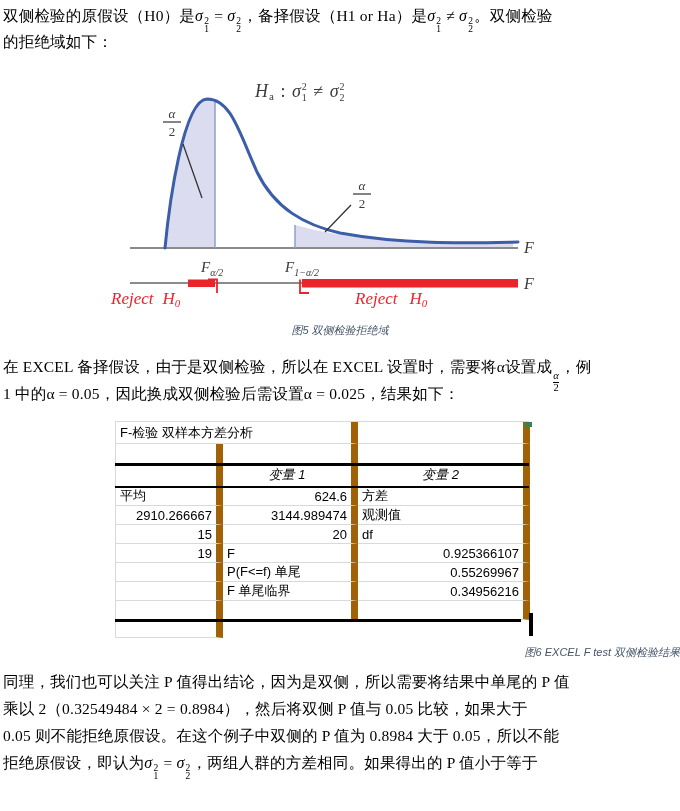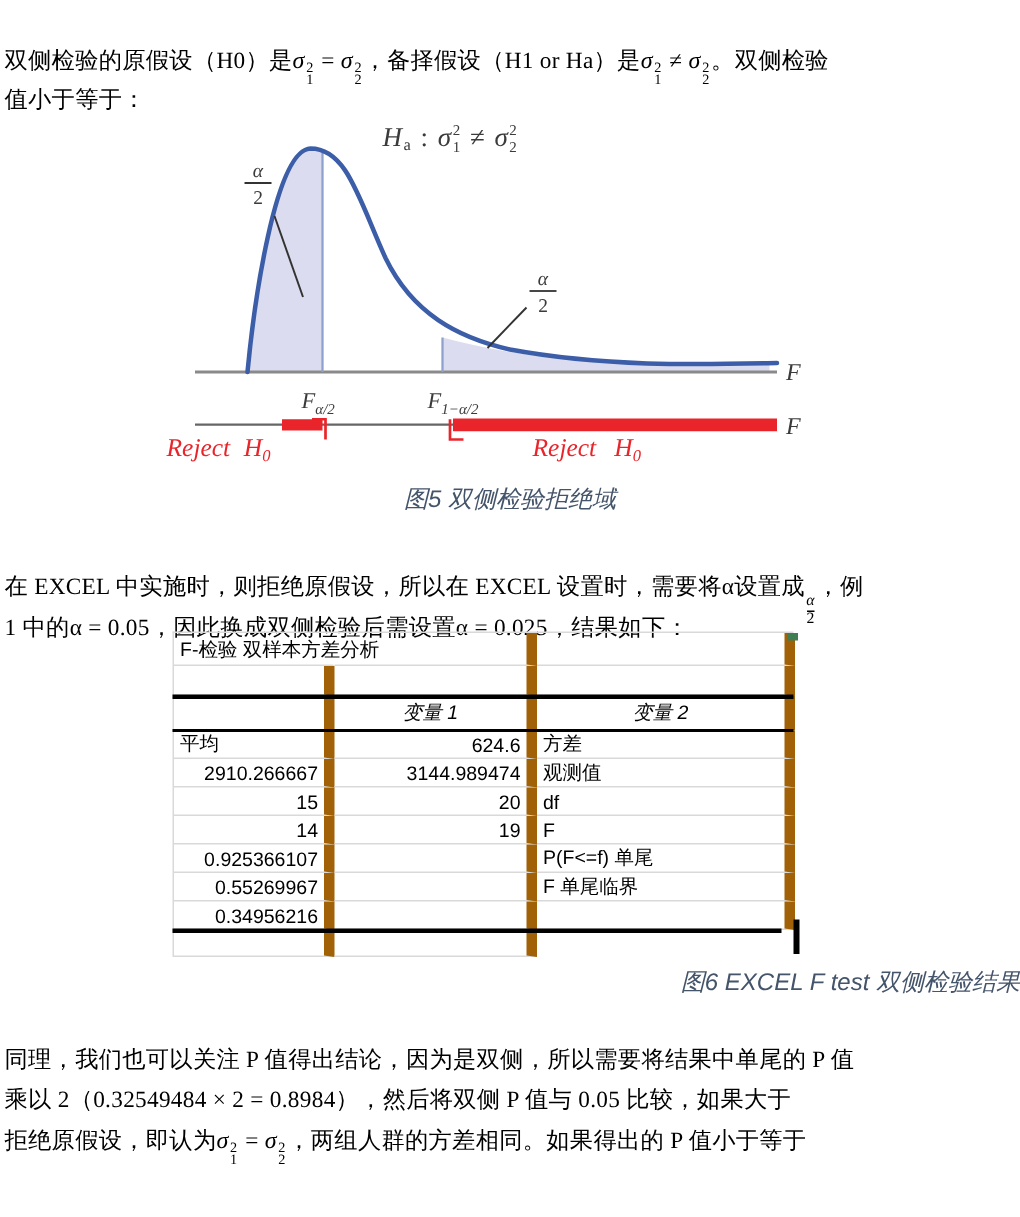--- a/index.html
+++ b/index.html
@@ -1,33 +1,33 @@
 <!DOCTYPE html>
 <html><head>
 <meta charset="utf-8">
 <style>
   html,body{margin:0;padding:0;}
   body{width:680px;height:811px;background:#ffffff;overflow:hidden;position:relative;
        font-family:"Liberation Serif","DejaVu Serif",serif;color:#000;}
   .abs{position:absolute;}
-  .para{left:3px;right:2px;margin-top:25px;}
+  .para{left:3px;right:2px;}
   .pline{height:27px;line-height:27px;font-size:15.5px;white-space:nowrap;letter-spacing:0.2px;}
   .p1 .pline{height:26px;line-height:26px;}
   .it{font-style:italic;font-family:"Liberation Serif","DejaVu Serif",serif;}
   
   .ss{display:inline-flex;flex-direction:column;font-size:9.5px;line-height:8px;
       vertical-align:-3px;margin:0 1px;font-family:"Liberation Serif",serif;}
   .ss span{display:block;}
   .sigma{font-style:italic;font-size:16px;}
   
   .frac{display:inline-flex;flex-direction:column;align-items:center;font-size:10.5px;
         line-height:10px;vertical-align:-7px;margin:0 1px;}
   .frac .fbar{width:100%;border-top:1px solid #000;height:0;margin:1px 0 0 0;}
   .caption{width:680px;text-align:center;font-family:"Liberation Sans","DejaVu Sans",sans-serif;
-           font-style:italic;font-size:16px;color:#44546A;}
+           font-style:italic;font-size:11px;color:#44546A;}
   
   .math{font-family:"Liberation Serif","DejaVu Serif",serif;fill:#3b3b3b;}
   .reject{font-family:"Liberation Serif","DejaVu Serif",serif;fill:#E9252B;font-style:italic;}
   
   .xl{left:115px;top:421px;width:414px;font-family:"Liberation Sans","DejaVu Sans",sans-serif;
       font-size:13px;color:#000;}
   .xlgrid{display:grid;grid-template-columns:107px 135px 172px;
           grid-template-rows:22px 20px 23px 19px 19px 19px 19px 19px 19px 19px 18px;
           border-left:1px solid #D9D9D9;border-top:1px solid #D9D9D9;}
   .cell{border-right:7px solid #a16207;border-bottom:1px solid #D9D9D9;
@@ -50,21 +50,21 @@
       </span><span> = </span><span class="sigma">σ</span><span class="ss">
         <span>2</span>
         <span>2</span>
       </span><span>，备择假设（H1 or Ha）是</span><span class="sigma">σ</span><span class="ss">
         <span>2</span>
         <span>1</span>
       </span><span> ≠ </span><span class="sigma">σ</span><span class="ss">
         <span>2</span>
         <span>2</span>
       </span><span>。双侧检验</span></div>
-  <div class="pline">值小于等于：</div>
+  <div class="pline">的拒绝域如下：</div>
 </div>
 
 <div class="abs" style="left:105px;top:74px;width:450px;height:246px;">
 <svg width="450" height="246" viewBox="0 0 450 246">
 
   <text class="math" x="150" y="23" font-size="18" letter-spacing="1"><tspan class="it" font-style="italic">H</tspan><tspan font-size="11" dy="3">a</tspan><tspan dy="-3"> : </tspan><tspan font-style="italic">σ</tspan><tspan font-size="10" dy="-7">2</tspan><tspan font-size="10" dx="-6" dy="11">1</tspan><tspan dy="-4"> ≠ </tspan><tspan font-style="italic">σ</tspan><tspan font-size="10" dy="-7">2</tspan><tspan font-size="10" dx="-6" dy="11">2</tspan></text>
 
   <path d="M60,174 C64,132 78,26 102,25 C105,25 108,26 110,28 L110,174 Z" fill="#DBDCEF"></path>
   <path d="M190,151 C215,158 245,163 280,166 C330,169.5 375,168.8 408,168.5 L408,174 L190,174 Z" fill="#DBDCEF"></path>
 
@@ -97,21 +97,21 @@
   <text class="math it" x="419" y="215" font-size="16" font-style="italic">F</text>
 
   <text class="reject" x="6" y="230" font-size="17"><tspan>Reject</tspan><tspan dx="9">H</tspan><tspan font-size="11" dy="3">0</tspan></text>
   <text class="reject" x="250" y="230" font-size="17"><tspan>Reject</tspan><tspan dx="12">H</tspan><tspan font-size="11" dy="3">0</tspan></text>
 </svg>
 </div>
 
 <div class="abs caption" style="top:323px;">图5 双侧检验拒绝域</div>
 
 <div class="abs para" style="top:353px;">
-  <div class="pline"><span>在 EXCEL 中实施时，则拒绝原假设，所以在 EXCEL 设置时，需要将α设置成</span><span class="frac">
+  <div class="pline"><span>在 EXCEL 备择假设，由于是双侧检验，所以在 EXCEL 设置时，需要将α设置成</span><span class="frac">
         <span class="it">α</span>
         <span class="fbar"></span>
         <span>2</span>
       </span><span>，例</span></div>
   <div class="pline">1 中的α = 0.05，因此换成双侧检验后需设置α = 0.025，结果如下：</div>
 </div>
 
 <div class="abs xl">
   <div class="xlgrid">
     <div class="cell lab noline">F-检验 双样本方差分析</div>
@@ -131,21 +131,20 @@
 
     <div class="cell lab">方差</div>
     <div class="cell num">2910.266667</div>
     <div class="cell num">3144.989474</div>
 
     <div class="cell lab">观测值</div>
     <div class="cell num">15</div>
     <div class="cell num">20</div>
 
     <div class="cell lab">df</div>
-    <div class="cell num">14</div>
     <div class="cell num">19</div>
 
     <div class="cell lab">F</div>
     <div class="cell num">0.925366107</div>
     <div class="cell num"></div>
 
     <div class="cell lab">P(F&lt;=f) 单尾</div>
     <div class="cell num">0.55269967</div>
     <div class="cell num"></div>
 
@@ -162,20 +161,21 @@
   <div class="blackline" style="top:198px;width:406px;"></div>
   <div class="greenmark" style="left:410px;top:1px;"></div>
   <div class="textcursor" style="left:414px;top:192px;"></div>
 </div>
 
 <div class="abs caption" style="top:645px;text-align:right;">图6 EXCEL F test 双侧检验结果</div>
 
 <div class="abs para" style="top:668px;">
   <div class="pline" style="height:27px;line-height:27px;">同理，我们也可以关注 P 值得出结论，因为是双侧，所以需要将结果中单尾的 P 值</div>
   <div class="pline" style="height:27px;line-height:27px;">乘以 2（0.32549484 × 2 = 0.8984），然后将双侧 P 值与 0.05 比较，如果大于</div>
+  <div class="pline" style="height:27px;line-height:27px;">0.05 则不能拒绝原假设。在这个例子中双侧的 P 值为 0.8984 大于 0.05，所以不能</div>
   <div class="pline" style="height:27px;line-height:27px;"><span>拒绝原假设，即认为</span><span class="sigma">σ</span><span class="ss">
         <span>2</span>
         <span>1</span>
       </span><span> = </span><span class="sigma">σ</span><span class="ss">
         <span>2</span>
         <span>2</span>
       </span><span>，两组人群的方差相同。如果得出的 P 值小于等于</span></div>
 </div>
 
 </body></html>

